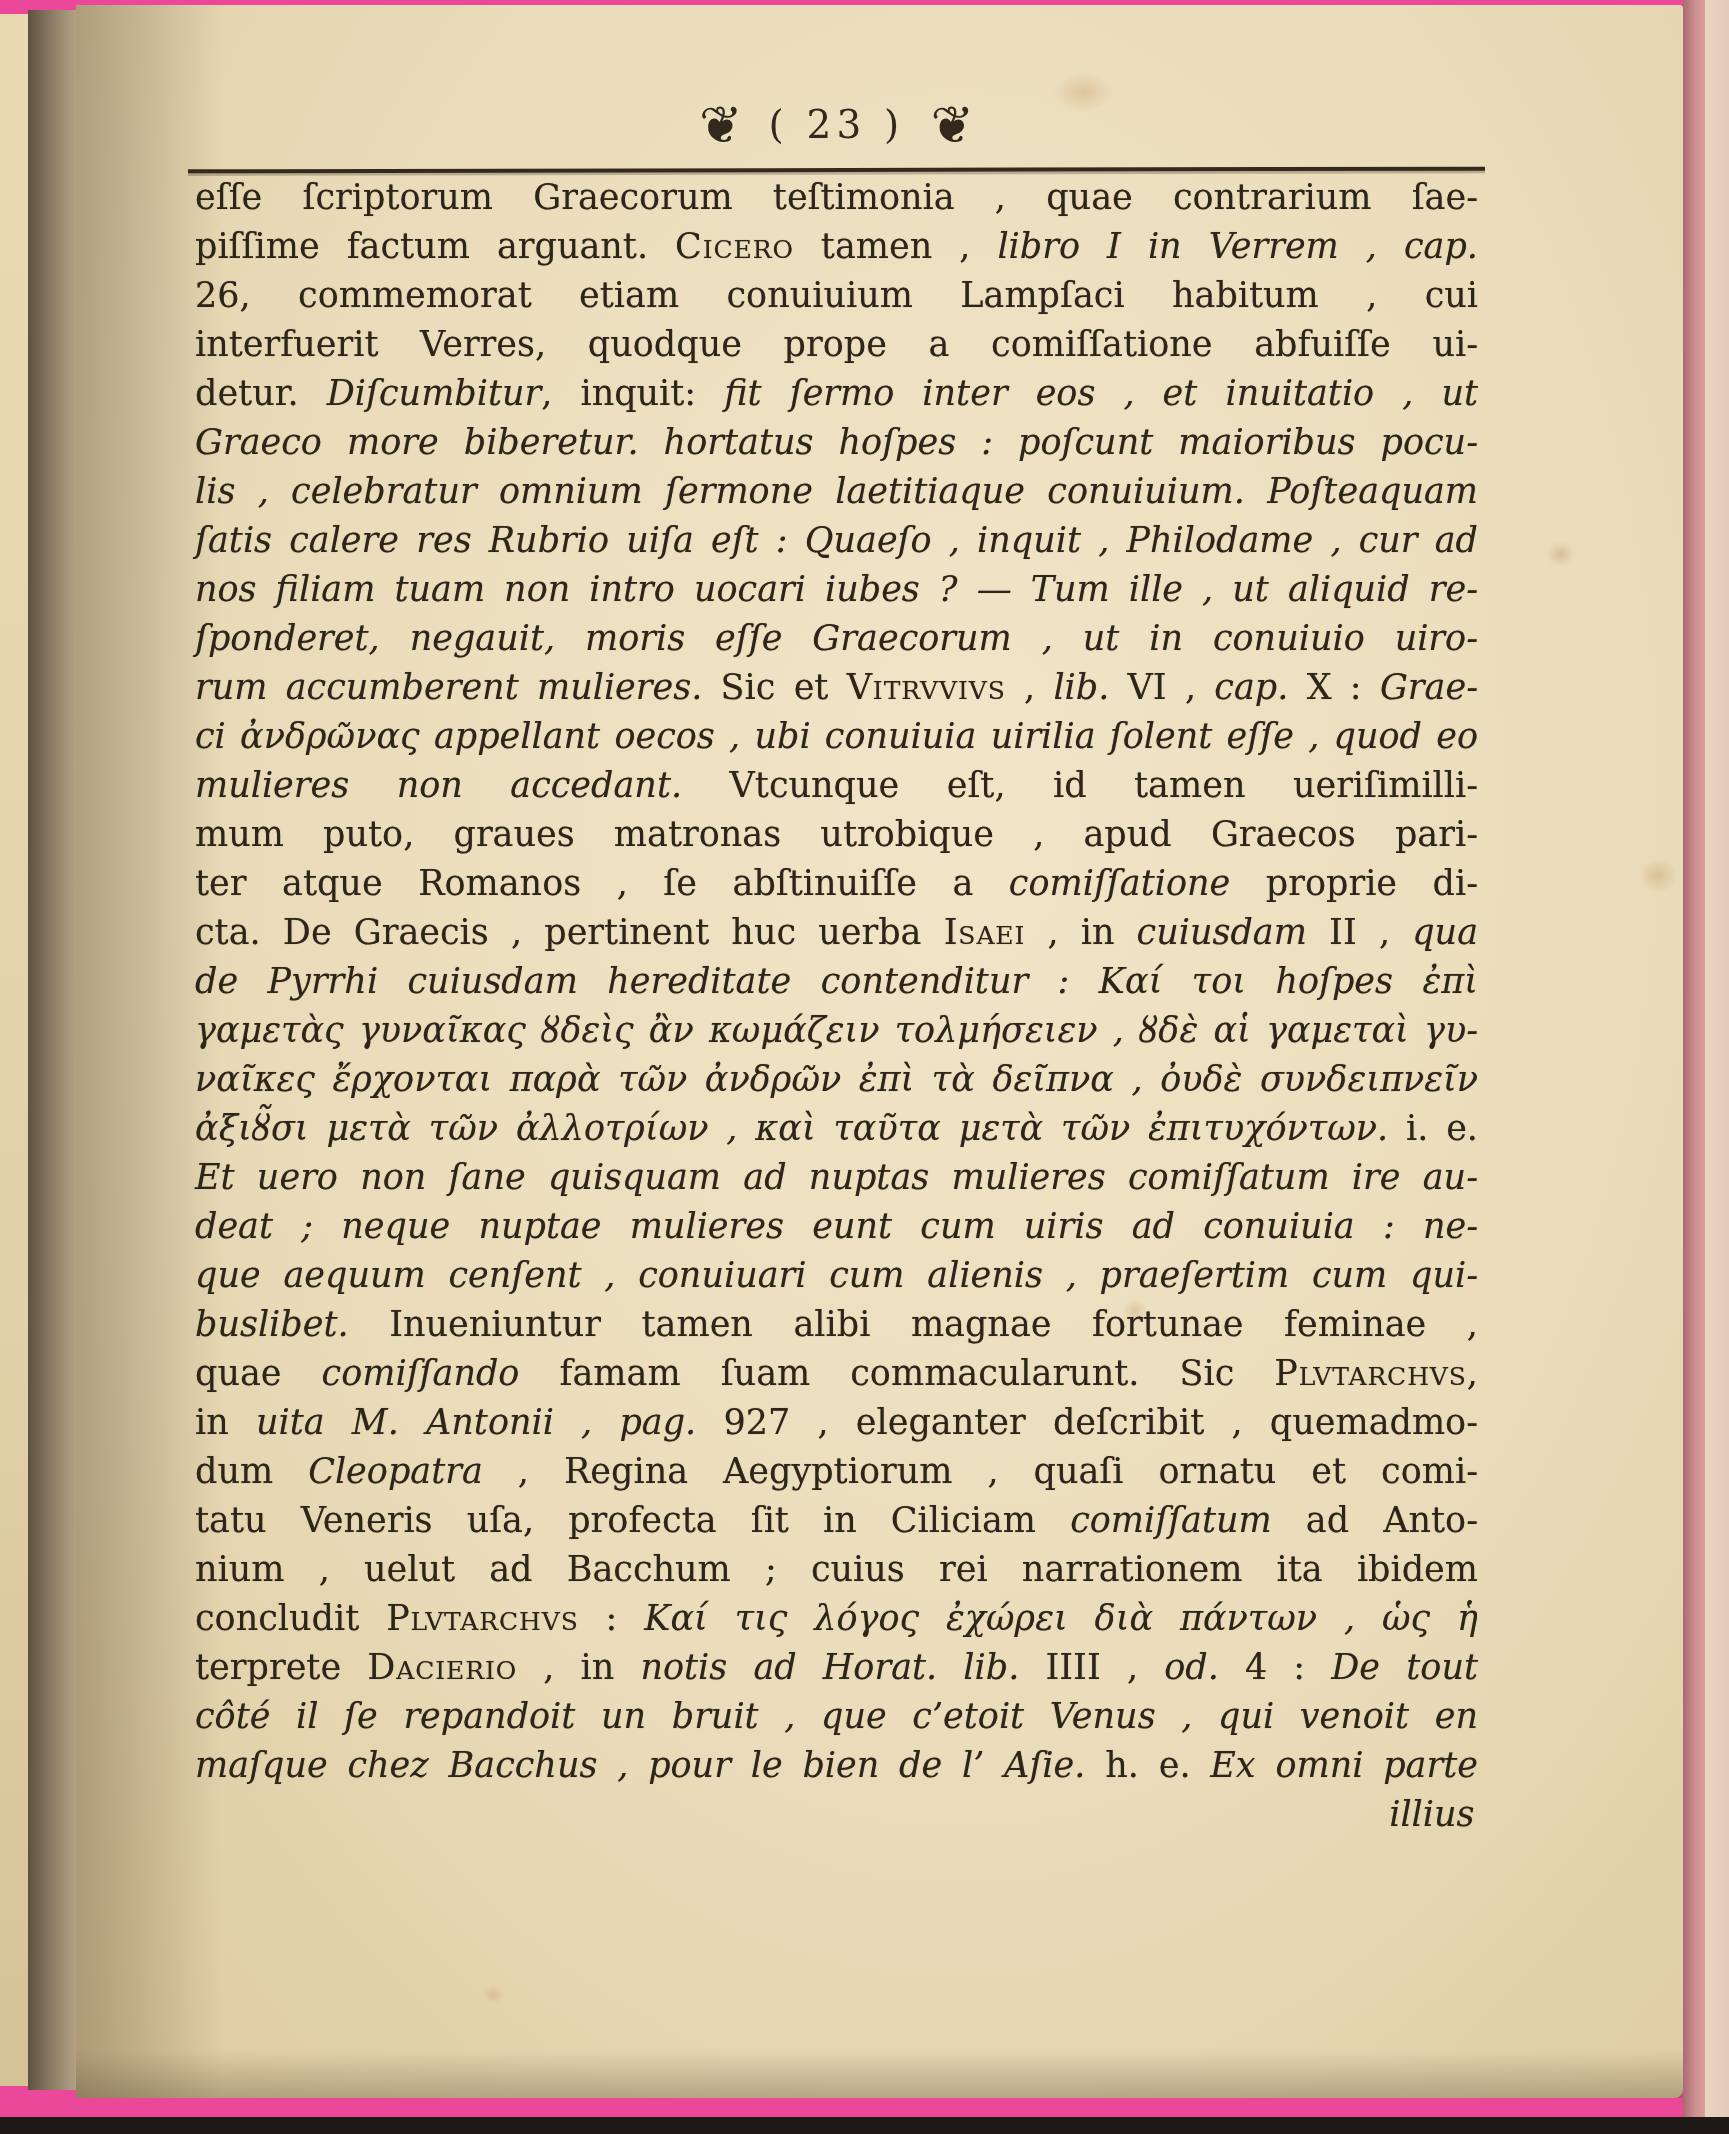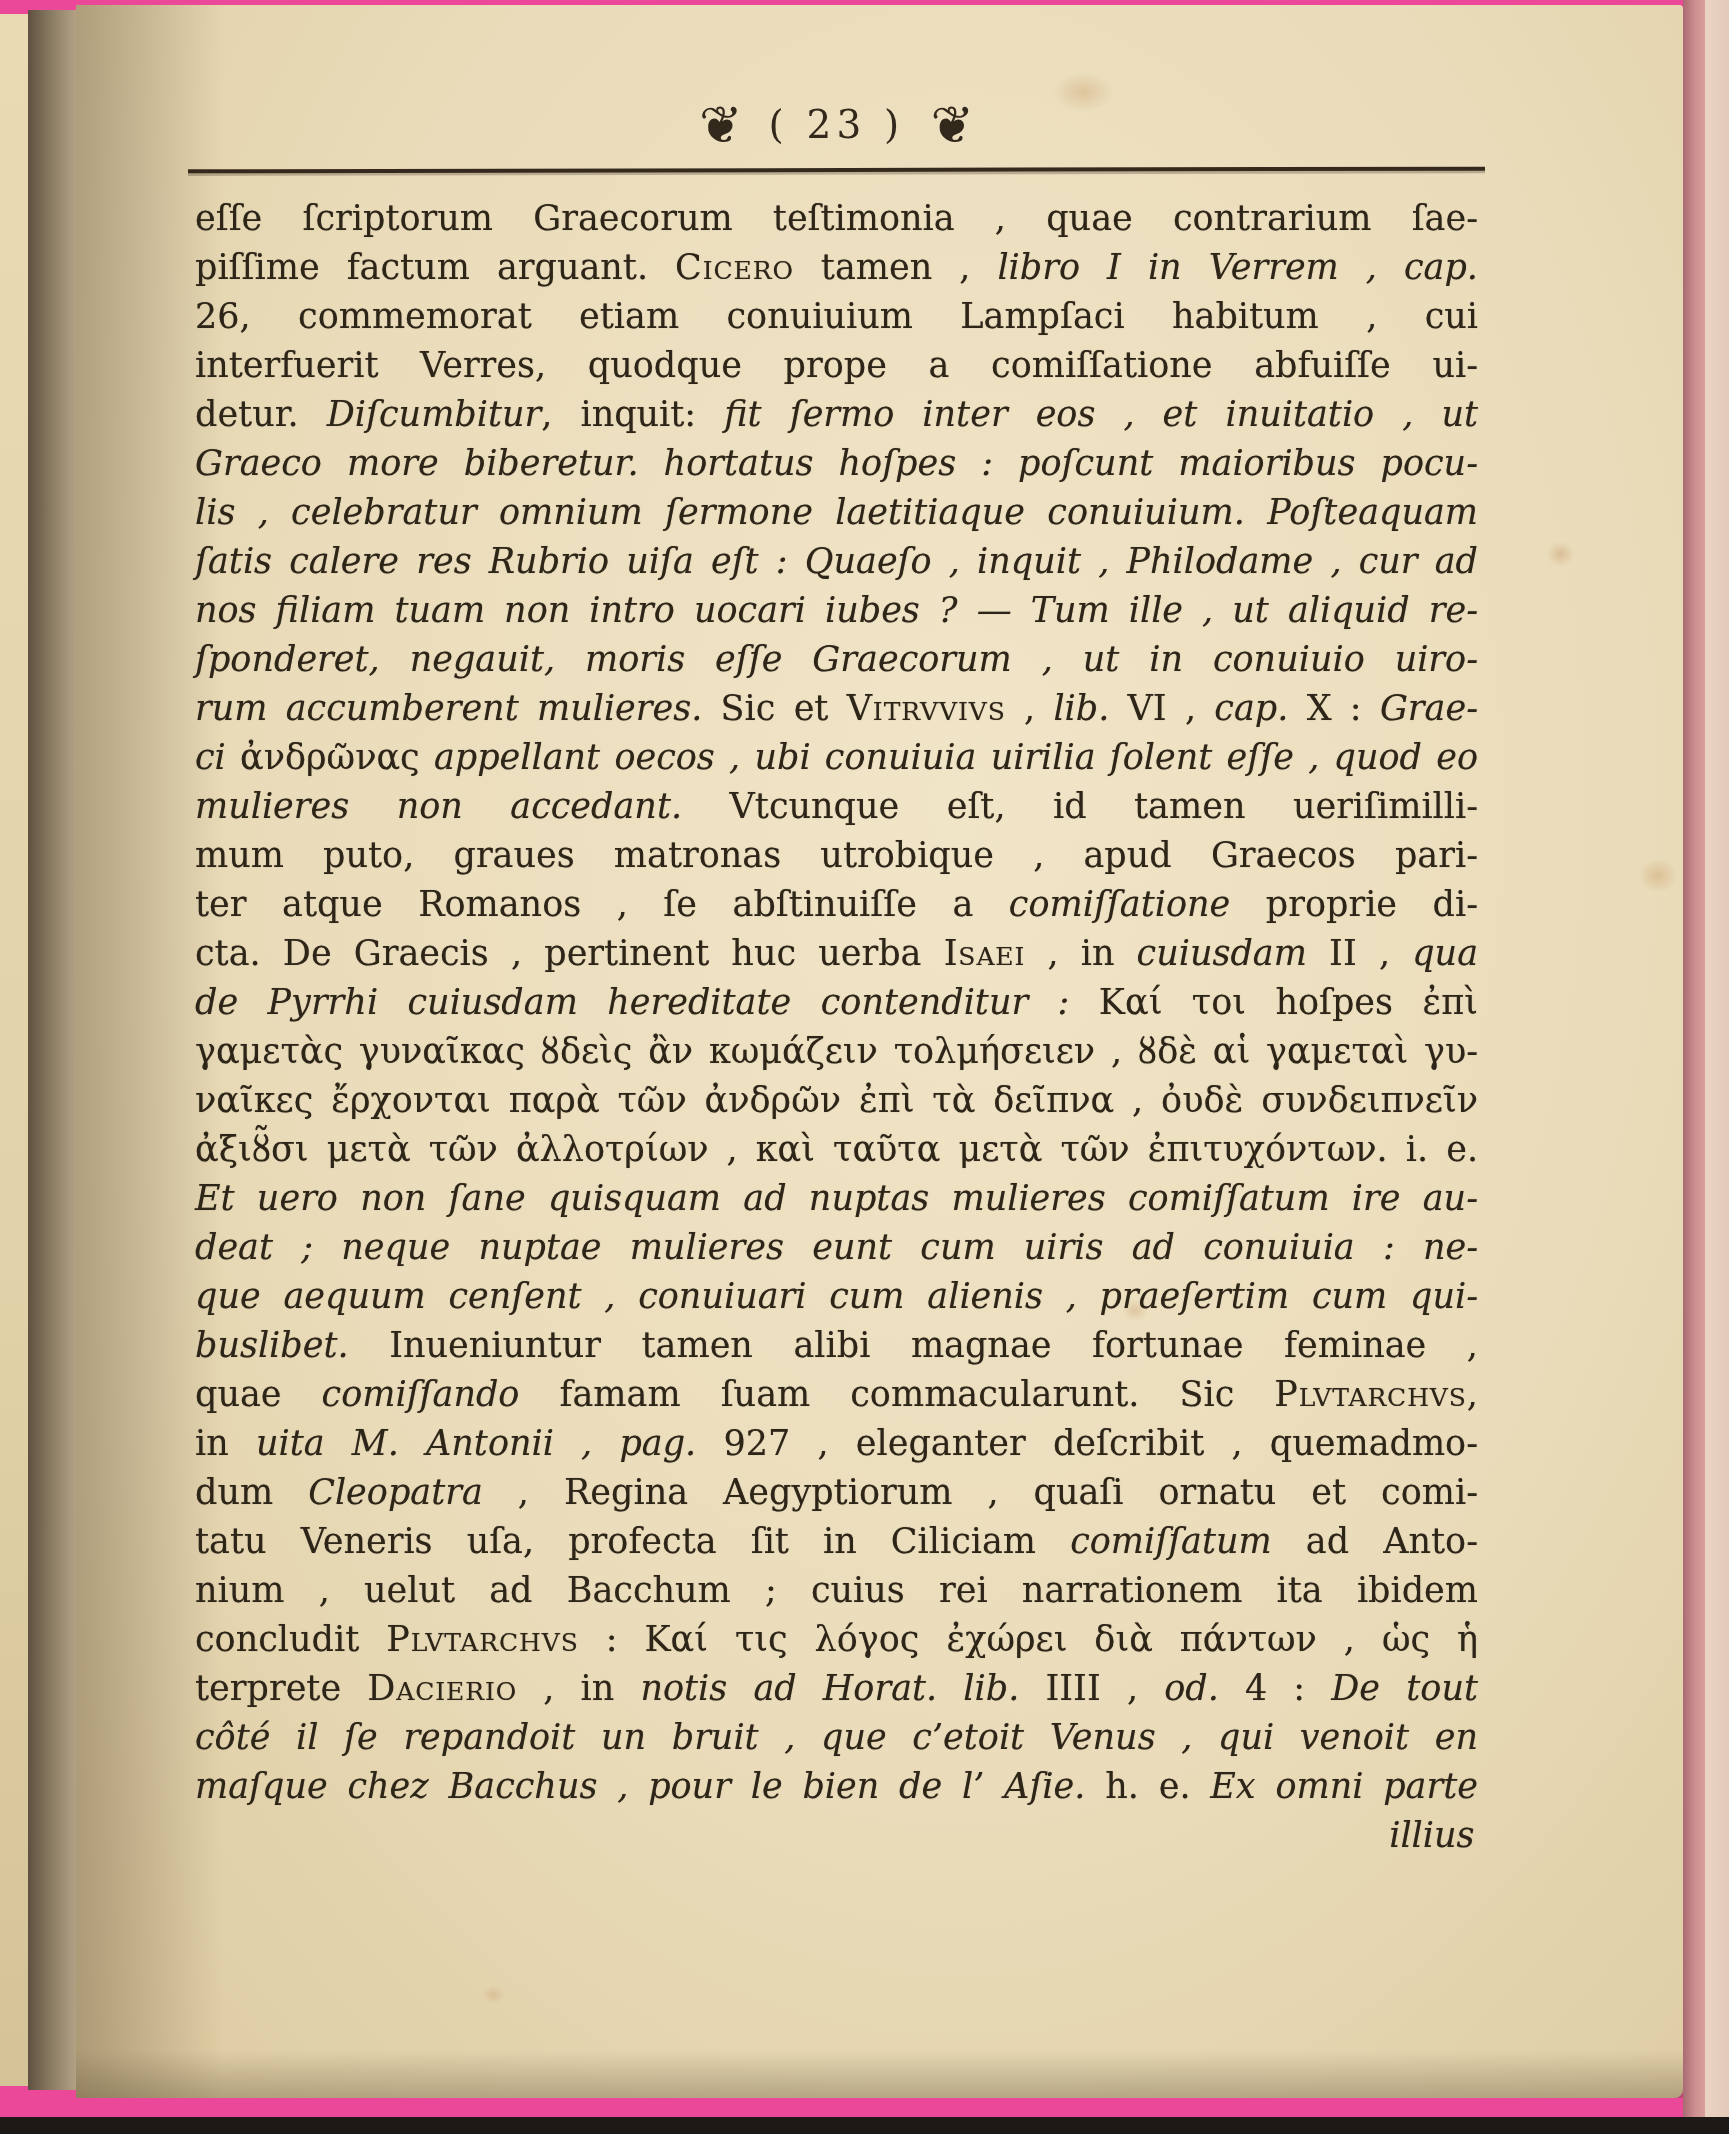--- a/index.html
+++ b/index.html
@@ -40,27 +40,27 @@
   .text-block{position:absolute;left:119px;top:0;width:1283px;height:100%;color:#2e2519;}
 
   .page-header{position:absolute;top:90px;left:0;width:100%;text-align:center;
         font-size:39px;color:#32281c;white-space:nowrap;}
   .ornament{font-size:52px;vertical-align:-5.2px;letter-spacing:0;}
   .page-number{margin:0 26px;letter-spacing:5.2px;}
 
   .header-rule{position:absolute;top:163px;left:-7px;width:1297px;height:3.5px;background:#35291d;
         box-shadow:0 2.6px 0 rgba(53,41,29,.28);transform:rotate(-0.12deg);}
 
-  .lines{position:absolute;top:189px;left:0;width:100%;}
+  .lines{position:absolute;top:168px;left:0;width:100%;}
   .line{font-size:35px;line-height:49px;text-align:justify;text-align-last:justify;
         text-shadow:0 0 0.9px rgba(46,37,25,.45);white-space:normal;}
   .line.right{text-align:right;text-align-last:right;padding-right:3.5px;}
   .sg-r{font-style:normal;}
   .sg-i{font-style:italic;}
-  .sg-g{}
+  .sg-g{font-style:italic;}
   .sg-sc{font-variant:small-caps;letter-spacing:0.9px;}
 </style>
 </head>
 <body>
 
 <div class="scan">
   <div class="prev-page-edge"></div>
   <div class="gutter-shadow"></div>
 
   <div class="paper">

